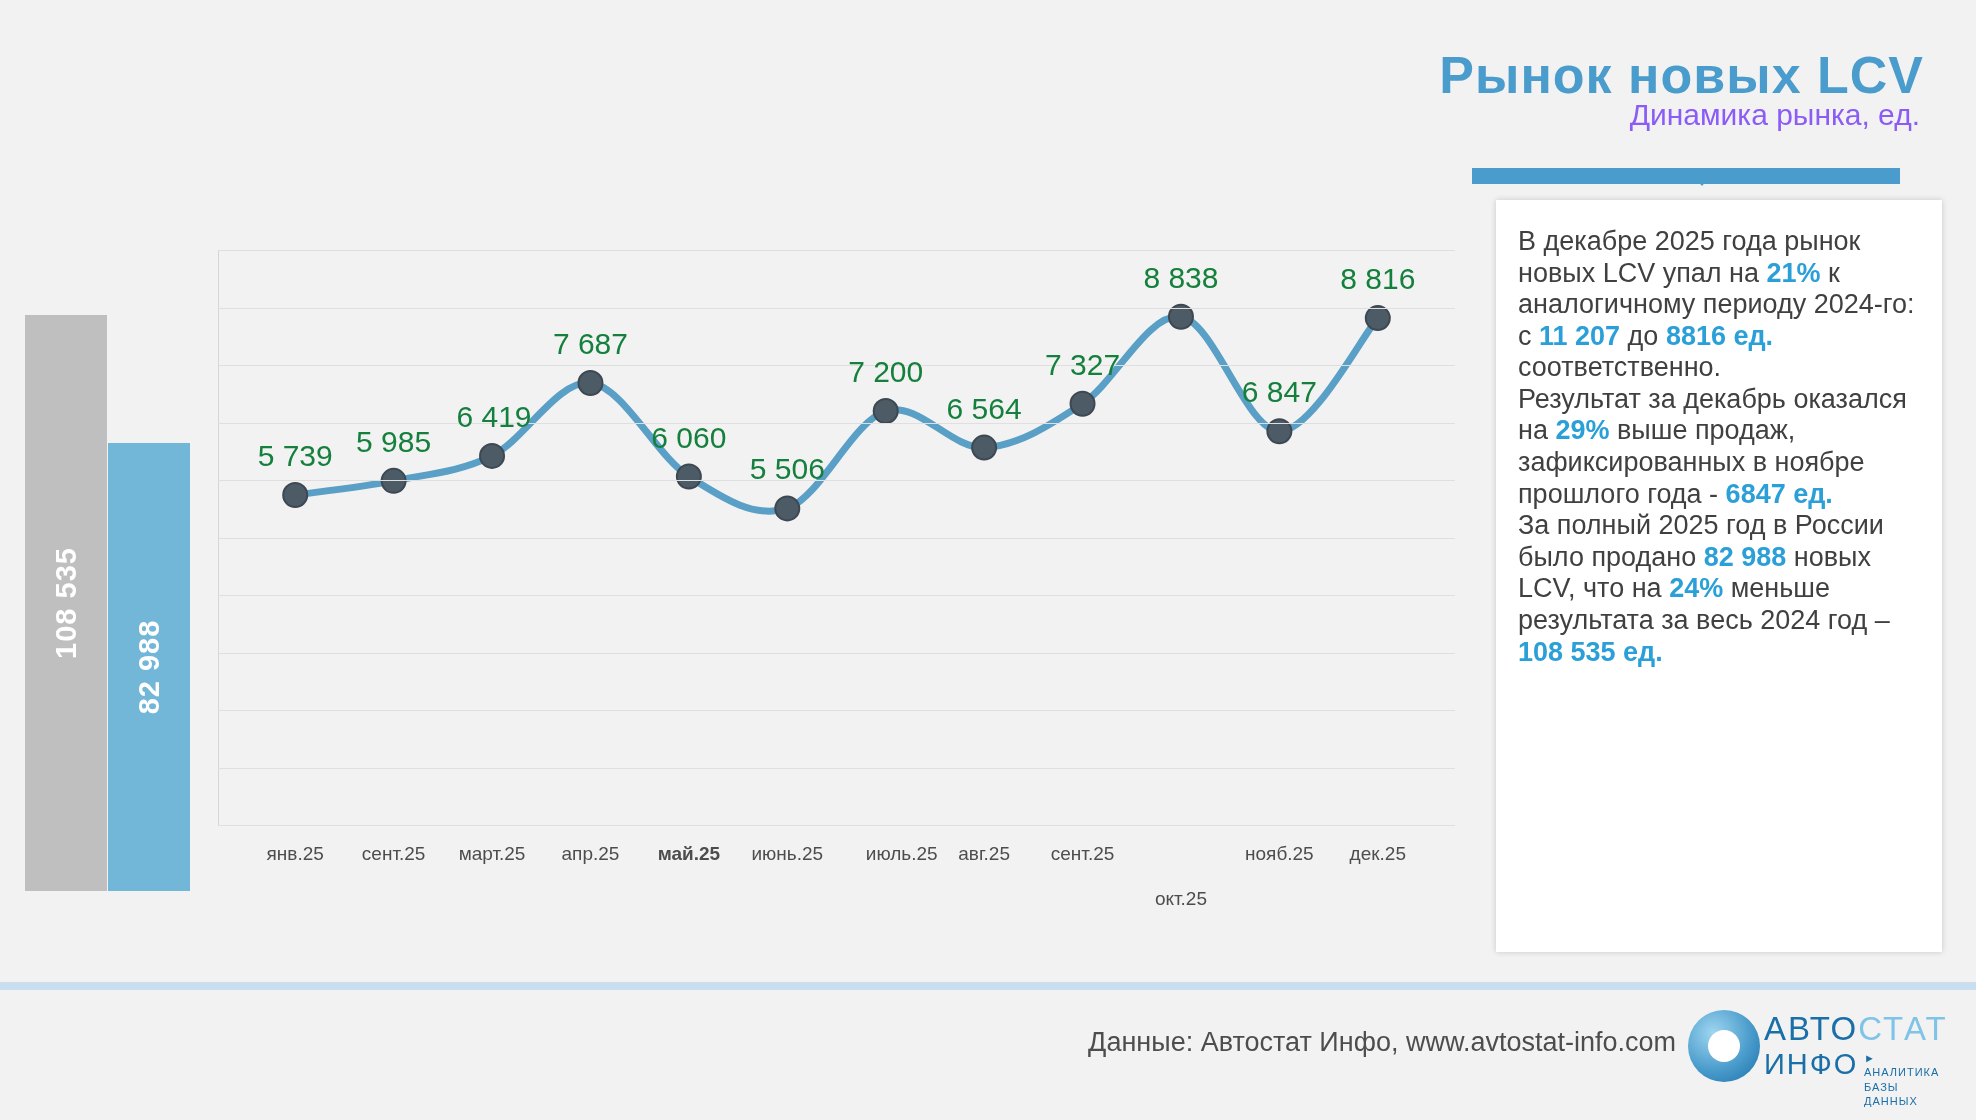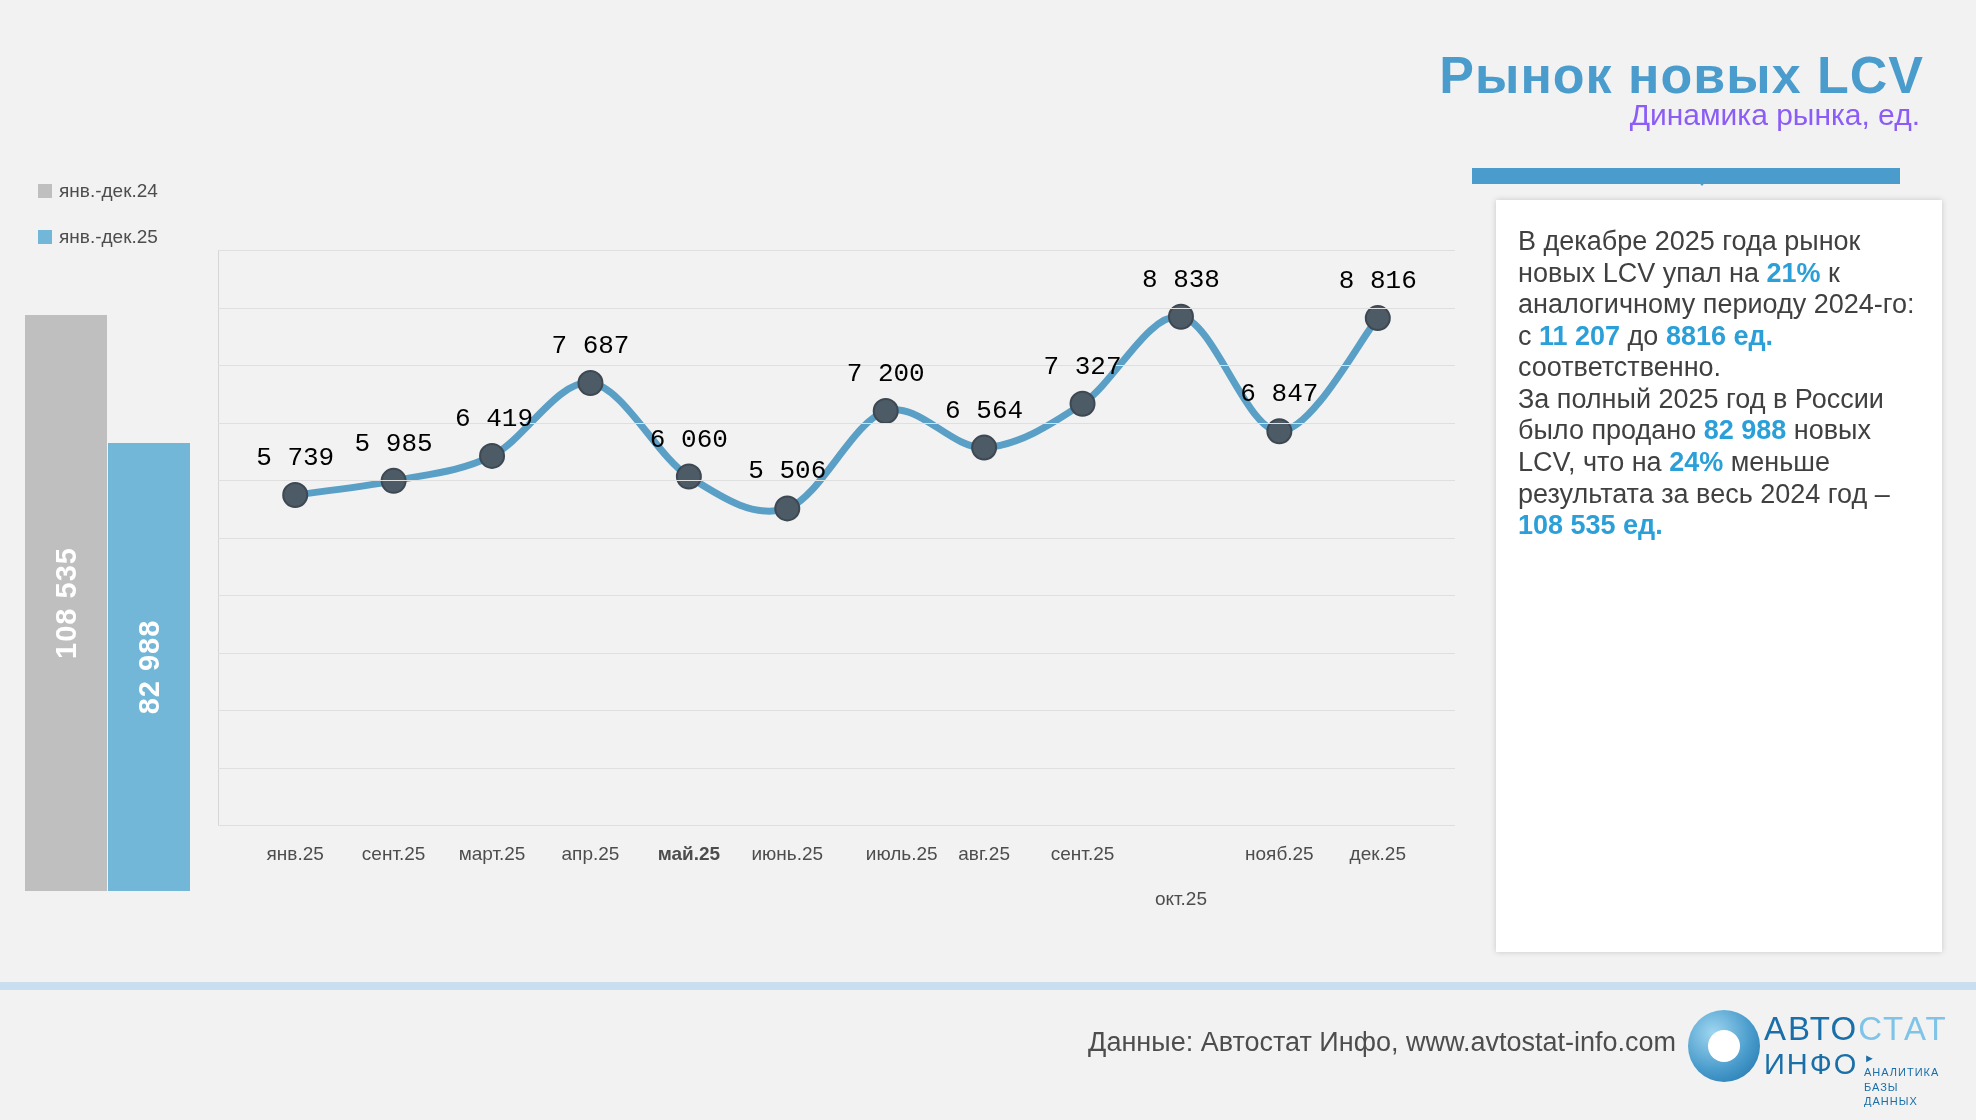--- a/index.html
+++ b/index.html
@@ -136,24 +136,23 @@
   .xlabel {
     position: absolute;
     transform: translateX(-50%);
     font-size: 19px;
     color: #4d4d4d;
     white-space: nowrap;
   }
   .pt-label {
     position: absolute;
     transform: translate(-50%, -100%);
-    font-size: 26px;
-    color: #000000;
-    white-space: nowrap;
-    font-family: Liberation Mono, monospace;
+    font-size: 30px;
+    color: #15803d;
+    white-space: nowrap;
   }
   svg.line-svg {
     position: absolute;
     inset: 0;
     overflow: visible;
   }
 
   
   .panel-accent {
     position: absolute;
@@ -269,30 +268,20 @@
   }
 </style>
 </head>
 <body>
 
 <div class="slide">
 
   <h1 class="title">Рынок новых LCV</h1>
   <div class="subtitle">Динамика рынка, ед.</div>
 
-  <div class="legend">
-    <div class="legend-item">
-      <span class="legend-swatch" style="background:#bfbfbf"></span>
-      <span>янв.-дек.24</span>
-    </div>
-    <div class="legend-item">
-      <span class="legend-swatch" style="background:#72b6d8"></span>
-      <span>янв.-дек.25</span>
-    </div>
-  </div>
 
   <div class="totals">
     <div class="tbar" id="tbar-2024">
       <span class="vlabel">108 535</span>
     </div>
     <div class="tbar" id="tbar-2025">
       <span class="vlabel">82 988</span>
     </div>
   </div>
 
@@ -352,20 +341,21 @@
         <div class="xlabel" style="left: 1061.38px;">нояб.25</div>
         <div class="xlabel" style="left: 1159.79px;">дек.25</div>
       </div>
   </div>
 
   <div class="panel-accent"></div>
   <div class="panel-notch"></div>
   <div class="panel">
     <div class="panel-text" id="panel-text">
         <div>В декабре 2025 года рынок новых LCV упал на <b>21%</b> к аналогичному периоду 2024-го: с <b>11 207</b> до <b>8816 ед.</b> соответственно.</div>
+        <div>Результат за декабрь оказался на <b>29%</b> выше продаж, зафиксированных в ноябре прошлого года  - <b>6847 ед.</b></div>
         <div>За полный 2025 год в России было продано <b>82 988</b> новых LCV, что на <b>24%</b> меньше результата за весь 2024 год – <b>108 535 ед.</b></div>
       </div>
   </div>
 
   <div class="footer-rule"></div>
   <div class="footer-note">Данные: Автостат Инфо, www.avtostat-info.com</div>
   <div class="logo">
     <div class="logo-mark"></div>
     <div class="logo-word"><span>АВТО</span><span class="lt">СТАТ</span></div>
     <div class="logo-info">ИНФО</div>

